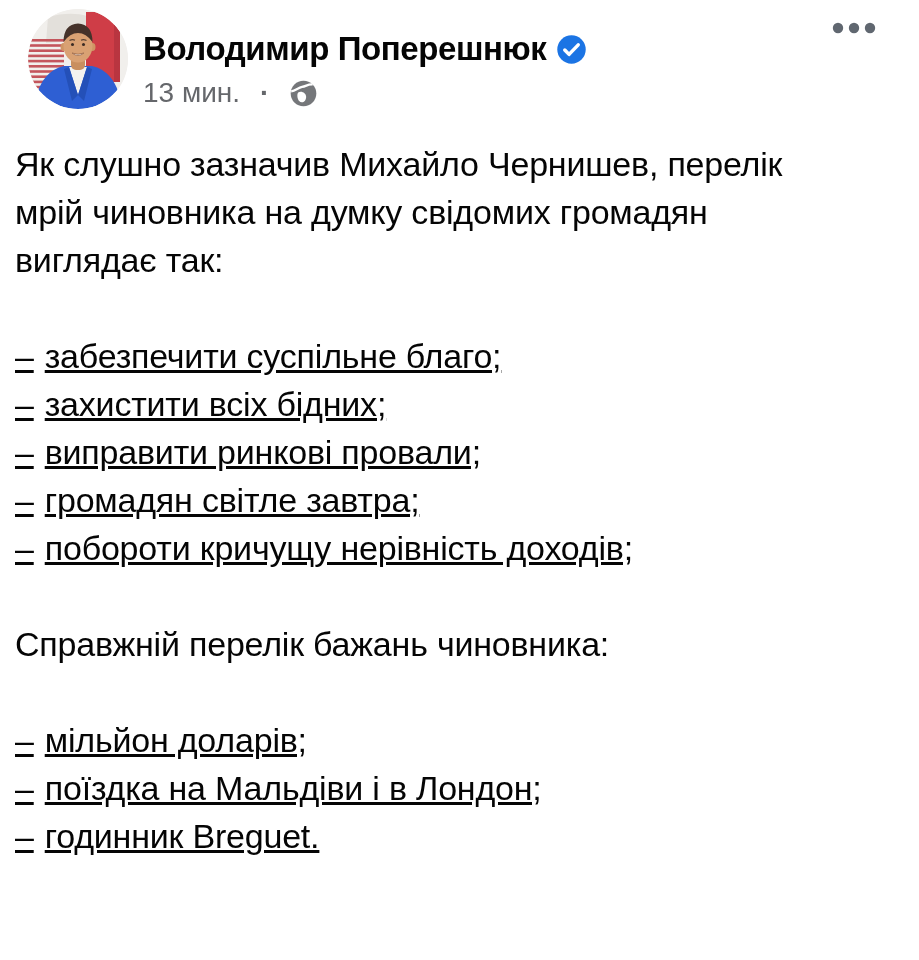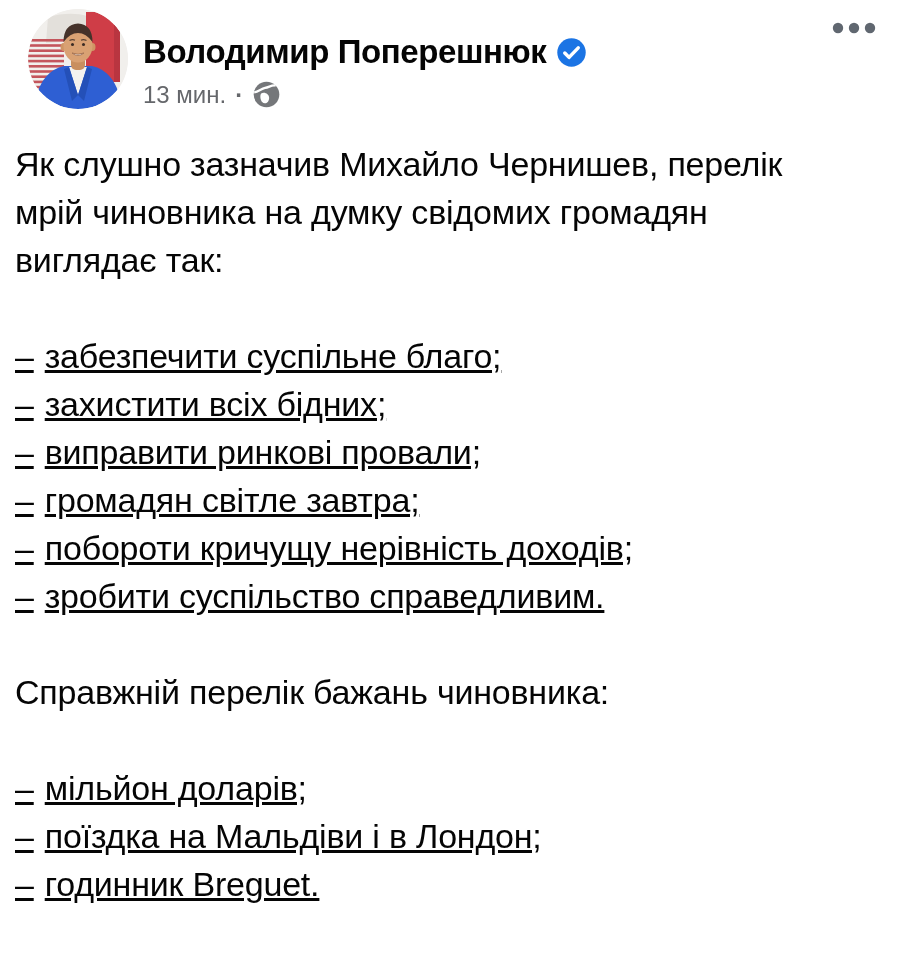--- a/index.html
+++ b/index.html
@@ -35,23 +35,23 @@
     font-size: 33px;
     font-weight: bold;
     letter-spacing: -0.4px;
     color: #050505;
     cursor: pointer;
     white-space: nowrap;
   }
   .badge { display: inline-flex; }
   .badge svg { width: 31px; height: 31px; display: block; }
   .sub-row {
-    display: flex; align-items: center; gap: 9px;
+    display: flex; align-items: center; gap: 20px;
     margin-top: 9px;
-    font-size: 24px;
+    font-size: 28px;
     color: #65676b;
   }
   .sub-sep { font-weight: bold; }
   .globe svg { width: 29px; height: 29px; display: block; }
   .more-button {
     position: absolute;
     top: 14px; right: 32px;
     background: none; border: none;
     padding: 8px; cursor: pointer;
   }
@@ -158,21 +158,20 @@
     <p class="intro-paragraph">Як слушно зазначив Михайло Чернишев, перелік
 мрій чиновника на думку свідомих громадян
 виглядає так:</p>
 
     <div class="wish-list">
       <div class="list-line"><span class="dash">–</span><span>забезпечити суспільне благо;</span></div>
       <div class="list-line"><span class="dash">–</span><span>захистити всіх бідних;</span></div>
       <div class="list-line"><span class="dash">–</span><span>виправити ринкові провали;</span></div>
       <div class="list-line"><span class="dash">–</span><span>громадян світле завтра;</span></div>
       <div class="list-line"><span class="dash">–</span><span>побороти кричущу нерівність доходів;</span></div>
-      <div class="list-line"><span class="dash">–</span><span>зробити суспільство справедливим.</span></div>
     </div>
 
     <p class="real-heading">Справжній перелік бажань чиновника:</p>
 
     <div class="wish-list last">
       <div class="list-line"><span class="dash">–</span><span>мільйон доларів;</span></div>
       <div class="list-line"><span class="dash">–</span><span>поїздка на Мальдіви і в Лондон;</span></div>
       <div class="list-line"><span class="dash">–</span><span>годинник Breguet.</span></div>
     </div>
 

